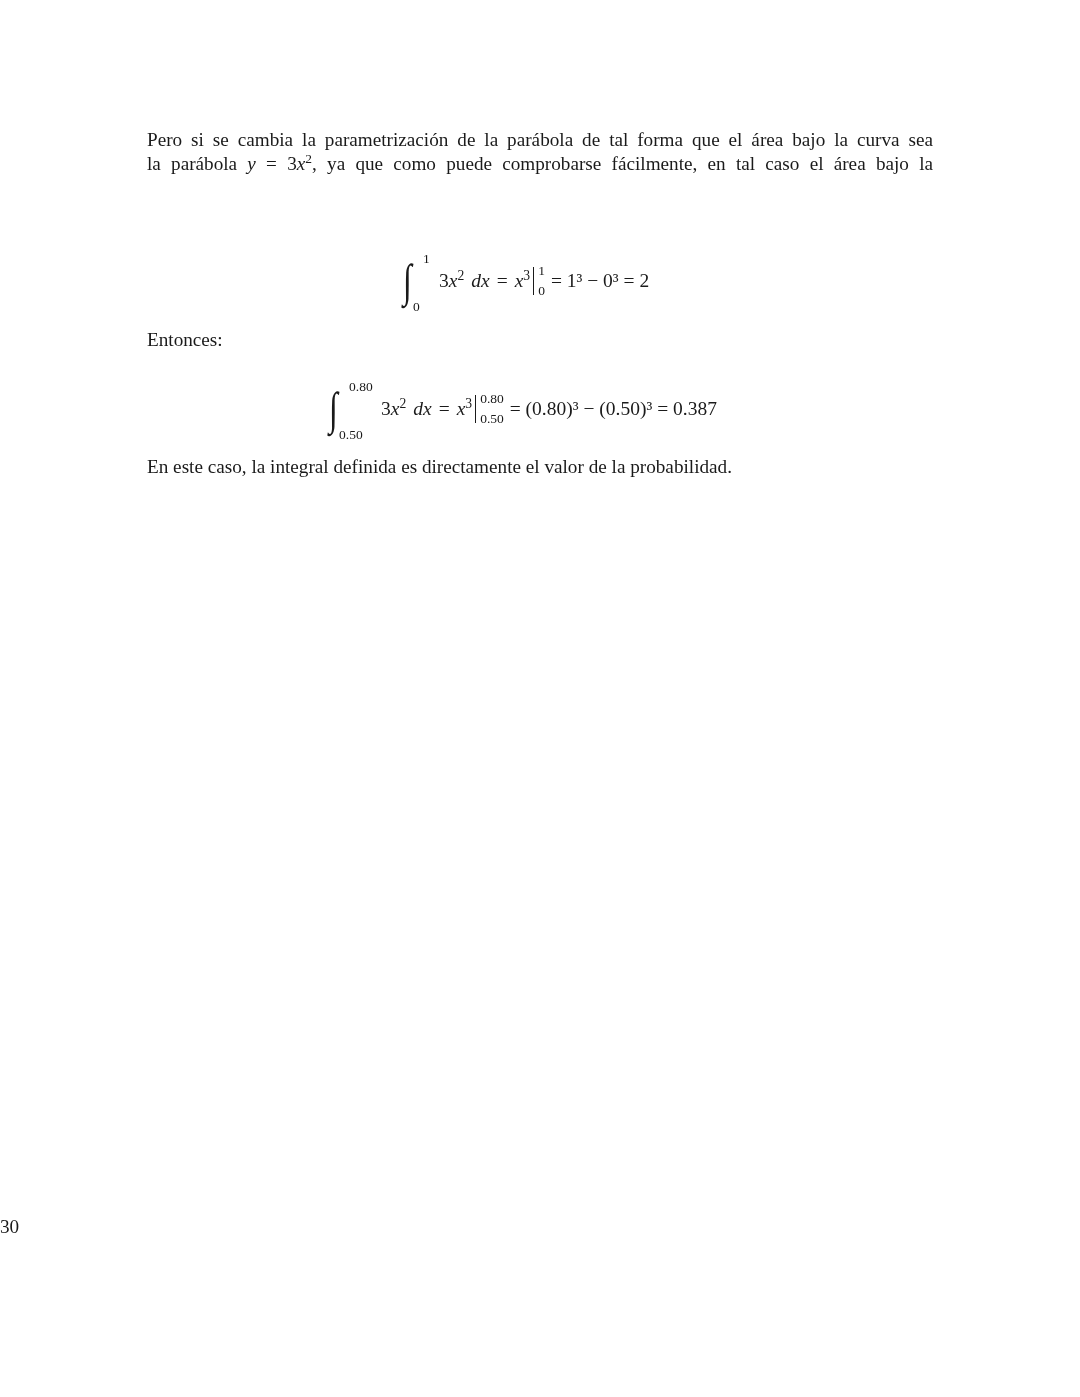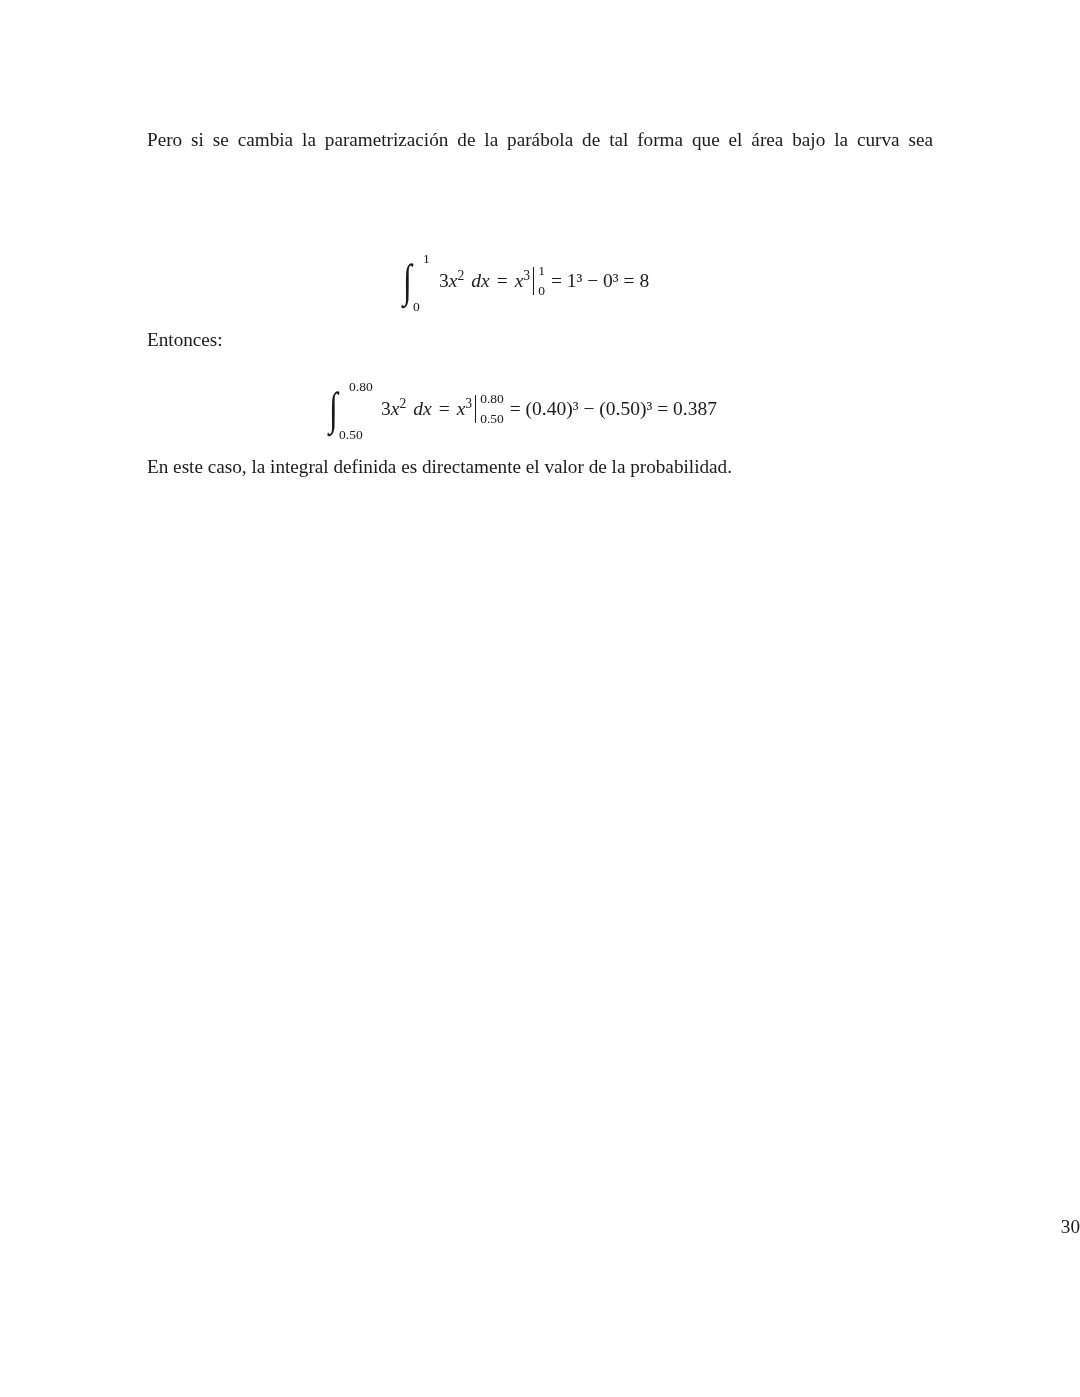--- a/index.html
+++ b/index.html
@@ -95,53 +95,54 @@
       line-height: 14px;
       margin-right: 6px;
       vertical-align: middle;
     }
     .sp { display: inline-block; width: 7px; }
     .page-number {
       position: absolute;
       left: 0;
       width: 1080px;
       top: 1216px;
-      text-align: right;
+      text-align: left;
       font-size: 19.2px;
       font-family: Liberation Serif, serif;
     }
   </style>
 </head>
 <body>
 
 <div class="page">
 
   <div class="para" style="top:128px;">
     <span class="line">Pero si se cambia la parametrización de la parábola de tal forma que el área bajo la curva sea</span>
+    <span class="line"><span>la parábola </span><span class="math">y</span><span class="up"> = 3</span><span class="math">x</span><sup class="s">2</sup><span>, ya que como puede comprobarse fácilmente, en tal caso el área bajo la</span></span>
   </div>
 
   <div class="eq" style="left:403px; top:252px;">
     <span class="intg">
       <span class="sym">∫</span>
       <span class="ub">1</span>
       <span class="lb">0</span>
     </span>
     <span><span>3</span><span class="math">x</span><sup class="s">2</sup></span>
     <span class="sp"></span>
     <span class="math">dx</span>
     <span class="sp"></span>
     <span>=</span>
     <span class="sp"></span>
     <span><span class="math">x</span><sup class="s">3</sup></span>
     <span class="bar"></span>
     <span class="evlim">
       <span>1</span>
       <span>0</span>
     </span>
-    <span>= 1³ − 0³ = 8</span>
+    <span>= 1³ − 0³ = 2</span>
   </div>
 
   <div class="para" style="top:328px;font-family:Liberation Serif, serif;">
     <span class="line last">Entonces:</span>
   </div>
 
   <div class="eq" style="left:329px; top:380px;">
     <span class="intg" style="width:46px;">
       <span class="sym">∫</span>
       <span class="ub">0.80</span>
@@ -152,21 +153,21 @@
     <span class="math">dx</span>
     <span class="sp"></span>
     <span>=</span>
     <span class="sp"></span>
     <span><span class="math">x</span><sup class="s">3</sup></span>
     <span class="bar"></span>
     <span class="evlim">
       <span>0.80</span>
       <span>0.50</span>
     </span>
-    <span>= (0.40)³ − (0.50)³ = 0.387</span>
+    <span>= (0.80)³ − (0.50)³ = 0.387</span>
   </div>
 
   <div class="para" style="top:455px;">
     <span class="line last">En este caso, la integral definida es directamente el valor de la probabilidad.</span>
   </div>
 
   <div class="page-number">30</div>
 </div>
 
 </body></html>

